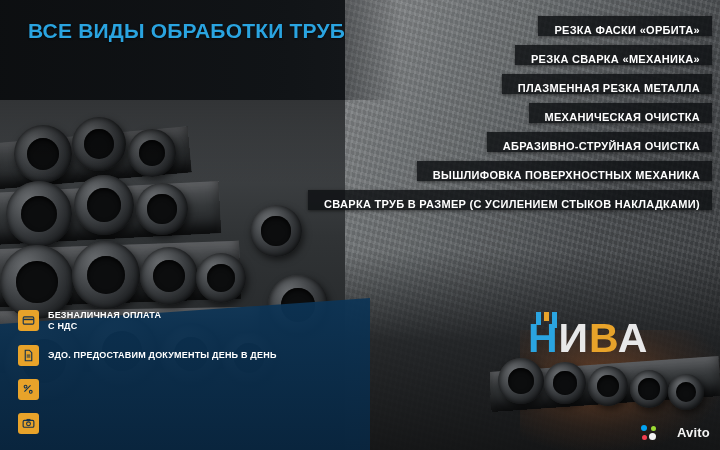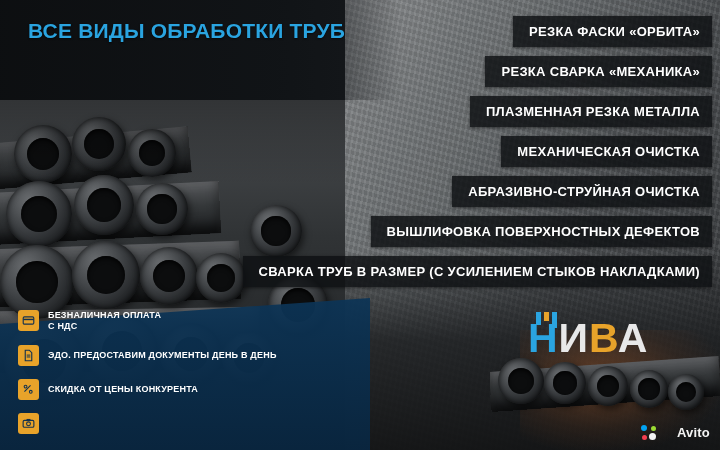--- a/index.html
+++ b/index.html
@@ -113,24 +113,24 @@
     right: 8px; top: 16px;
     width: 430px;
     display: flex;
     flex-direction: column;
     align-items: flex-end;
     gap: 9px;
   }
   .service {
     background: rgba(14,16,18,0.82);
     color: #ffffff;
-    font-size: 13px;
+    font-size: 11px;
     font-weight: bold;
     letter-spacing: 0.3px;
-    padding: 8px 12px 8px 16px;
+    padding: 8px 12px 0 16px;
     white-space: nowrap;
     box-shadow: 0 1px 3px rgba(0,0,0,0.5);
   }
 
   
   .blue-block {
     position: absolute;
     left: 0; bottom: 0;
     width: 370px;
     height: 152px;
@@ -279,21 +279,21 @@
   <div class="headline">
     <div>ВСЕ ВИДЫ ОБРАБОТКИ ТРУБ</div>
   </div>
 
   <div class="services">
     <div class="service">РЕЗКА ФАСКИ «ОРБИТА»</div>
     <div class="service">РЕЗКА СВАРКА «МЕХАНИКА»</div>
     <div class="service">ПЛАЗМЕННАЯ РЕЗКА МЕТАЛЛА</div>
     <div class="service">МЕХАНИЧЕСКАЯ ОЧИСТКА</div>
     <div class="service">АБРАЗИВНО-СТРУЙНАЯ ОЧИСТКА</div>
-    <div class="service">ВЫШЛИФОВКА ПОВЕРХНОСТНЫХ ДЕФЕКТОВ</div>
+    <div class="service">ВЫШЛИФОВКА ПОВЕРХНОСТНЫХ МЕХАНИКА</div>
     <div class="service">СВАРКА ТРУБ В РАЗМЕР (С УСИЛЕНИЕМ СТЫКОВ НАКЛАДКАМИ)</div>
   </div>
 
   <div class="blue-block"></div>
   <div class="benefits">
 
     <div class="benefit">
       <span class="b-icon">
         <svg width="13" height="13" viewBox="0 0 16 16">
             <rect x="1.5" y="3.5" width="13" height="9" rx="1.5" fill="none" stroke="#14324f" stroke-width="1.4"></rect>
@@ -317,21 +317,20 @@
     </div>
 
     <div class="benefit">
       <span class="b-icon">
         <svg width="13" height="13" viewBox="0 0 16 16">
             <path d="M3 10.5L10.5 3" stroke="#14324f" stroke-width="1.4"></path>
             <circle cx="4.4" cy="4.4" r="1.7" fill="none" stroke="#14324f" stroke-width="1.3"></circle>
             <circle cx="10.8" cy="10.8" r="1.7" fill="none" stroke="#14324f" stroke-width="1.3"></circle>
           </svg>
       </span>
-      <span class="b-text">СКИДКА ОТ ЦЕНЫ КОНКУРЕНТА</span>
     </div>
 
     <div class="benefit">
       <span class="b-icon">
         <svg width="13" height="13" viewBox="0 0 16 16">
             <rect x="1.4" y="4.2" width="13.2" height="8.4" rx="1.6" fill="none" stroke="#14324f" stroke-width="1.4"></rect>
             <circle cx="8" cy="8.4" r="2.4" fill="none" stroke="#14324f" stroke-width="1.3"></circle>
             <rect x="5.6" y="2.4" width="4.8" height="1.8" fill="#14324f"></rect>
           </svg>
       </span>

